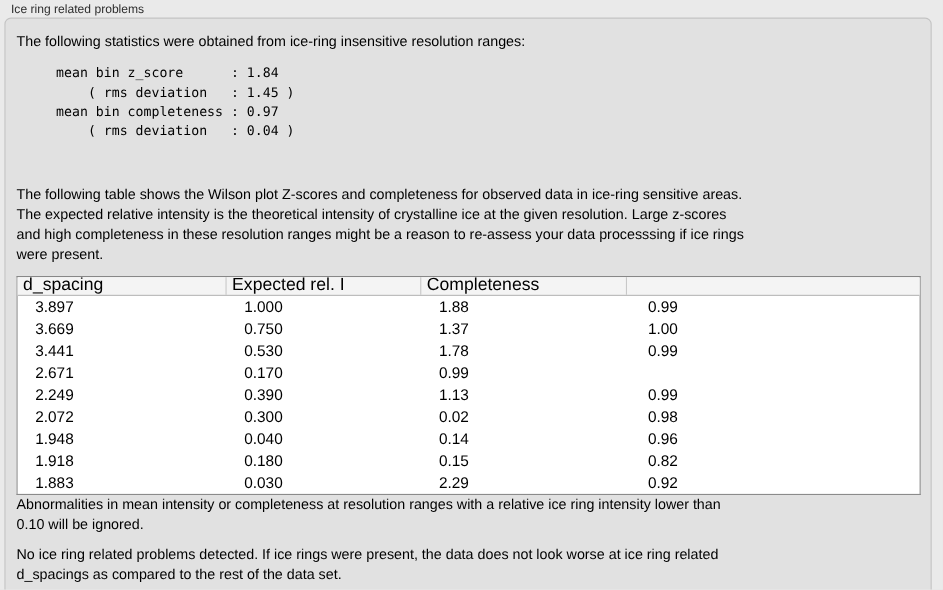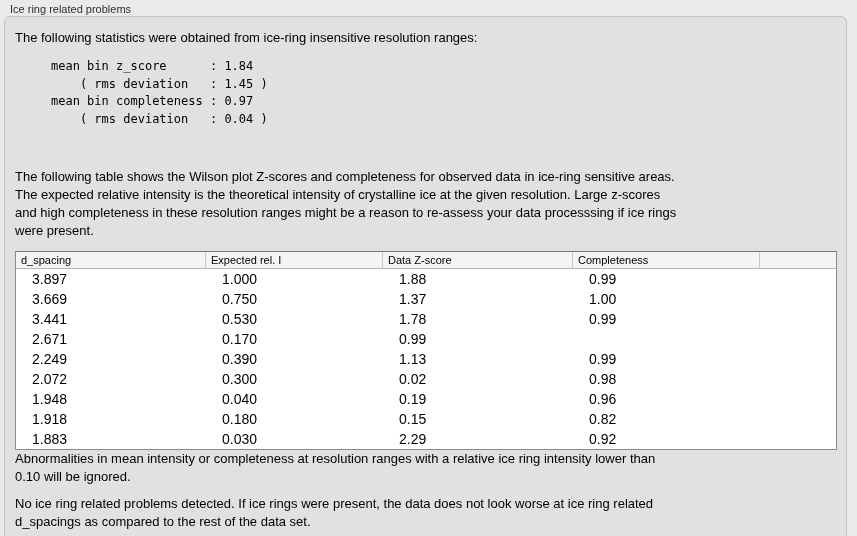--- a/index.html
+++ b/index.html
@@ -46,21 +46,21 @@
     border: 1px solid #8b8b8b;
     border-top-color: #7a7a7a;
   }
   .thead {
     display: flex;
     height: 17px;
     background: #f4f4f4;
     border-bottom: 1px solid #b7b7b7;
   }
   .th {
-    font-size: 11px;
+    font-size: 16px;
     line-height: 16px;
     padding-left: 5px;
     color: #000;
     border-right: 1px solid #c8c8c8;
     overflow: hidden;
     white-space: nowrap;
   }
   .row {
     display: flex;
     height: 20px;
@@ -97,21 +97,20 @@
 
   <p class="para desc">The following table shows the Wilson plot Z-scores and completeness for observed data in ice-ring sensitive areas.
 The expected relative intensity is the theoretical intensity of crystalline ice at the given resolution. Large z-scores
 and high completeness in these resolution ranges might be a reason to re-assess your data processsing if ice rings
 were present.</p>
 
   <div class="listbox">
     <div class="thead">
       <div class="th c0">d_spacing</div>
       <div class="th c1">Expected rel. I</div>
-      <div class="th c2">Data Z-score</div>
       <div class="th c3">Completeness</div>
       <div class="th c4"></div>
     </div>
     <div class="tbody" id="tbody">
         <div class="row">
           <div class="cell c0">3.897</div>
           <div class="cell c1">1.000</div>
           <div class="cell c2">1.88</div>
           <div class="cell c3">0.99</div>
           <div class="cell c4"></div>
@@ -146,21 +145,21 @@
         <div class="row">
           <div class="cell c0">2.072</div>
           <div class="cell c1">0.300</div>
           <div class="cell c2">0.02</div>
           <div class="cell c3">0.98</div>
           <div class="cell c4"></div>
         </div>
         <div class="row">
           <div class="cell c0">1.948</div>
           <div class="cell c1">0.040</div>
-          <div class="cell c2">0.19</div>
+          <div class="cell c2">0.14</div>
           <div class="cell c3">0.96</div>
           <div class="cell c4"></div>
         </div>
         <div class="row">
           <div class="cell c0">1.918</div>
           <div class="cell c1">0.180</div>
           <div class="cell c2">0.15</div>
           <div class="cell c3">0.82</div>
           <div class="cell c4"></div>
         </div>

